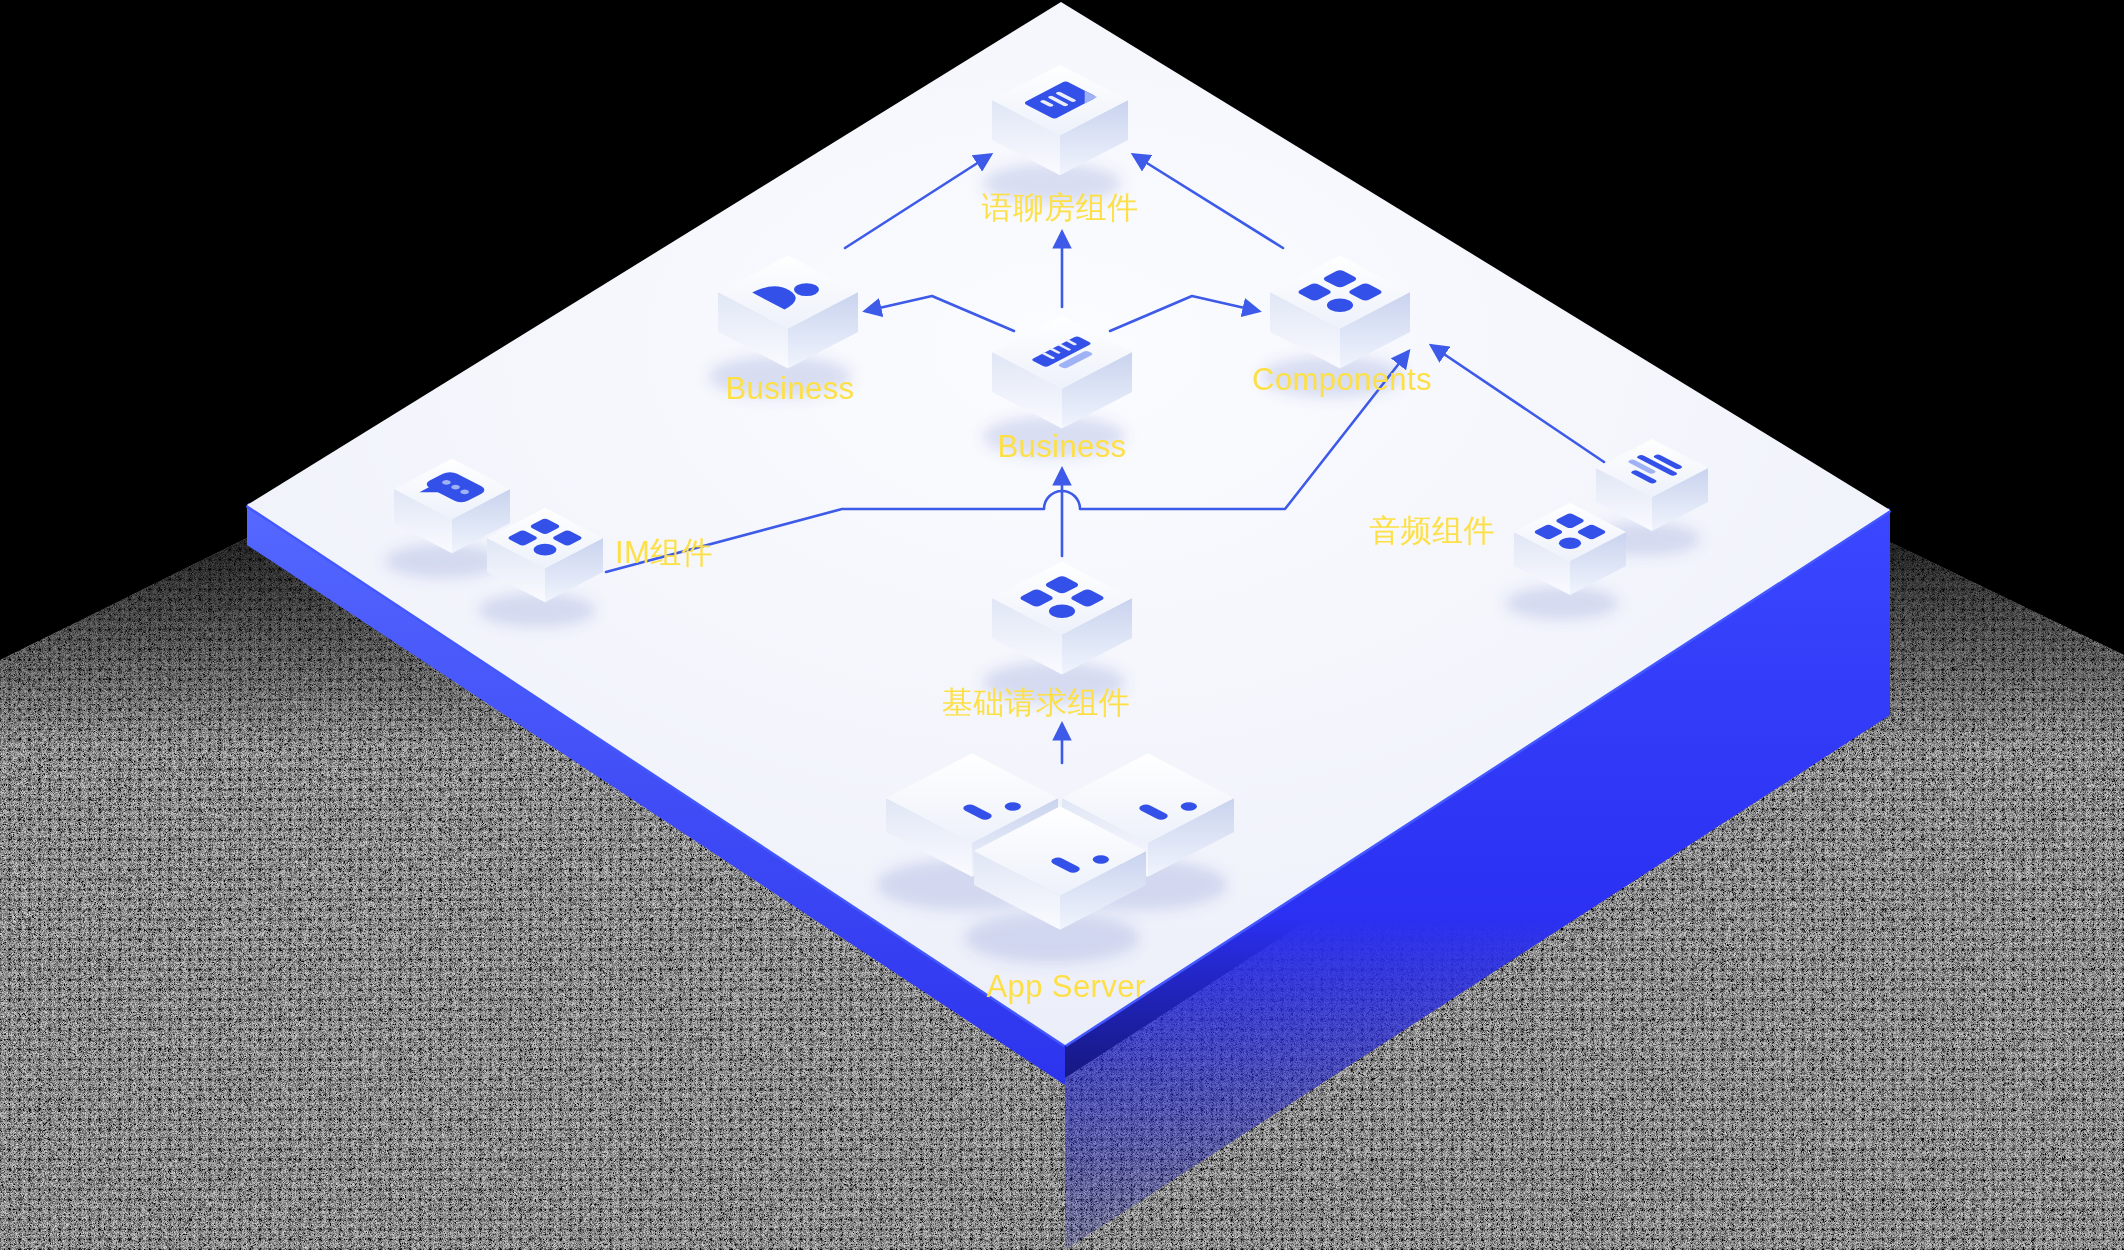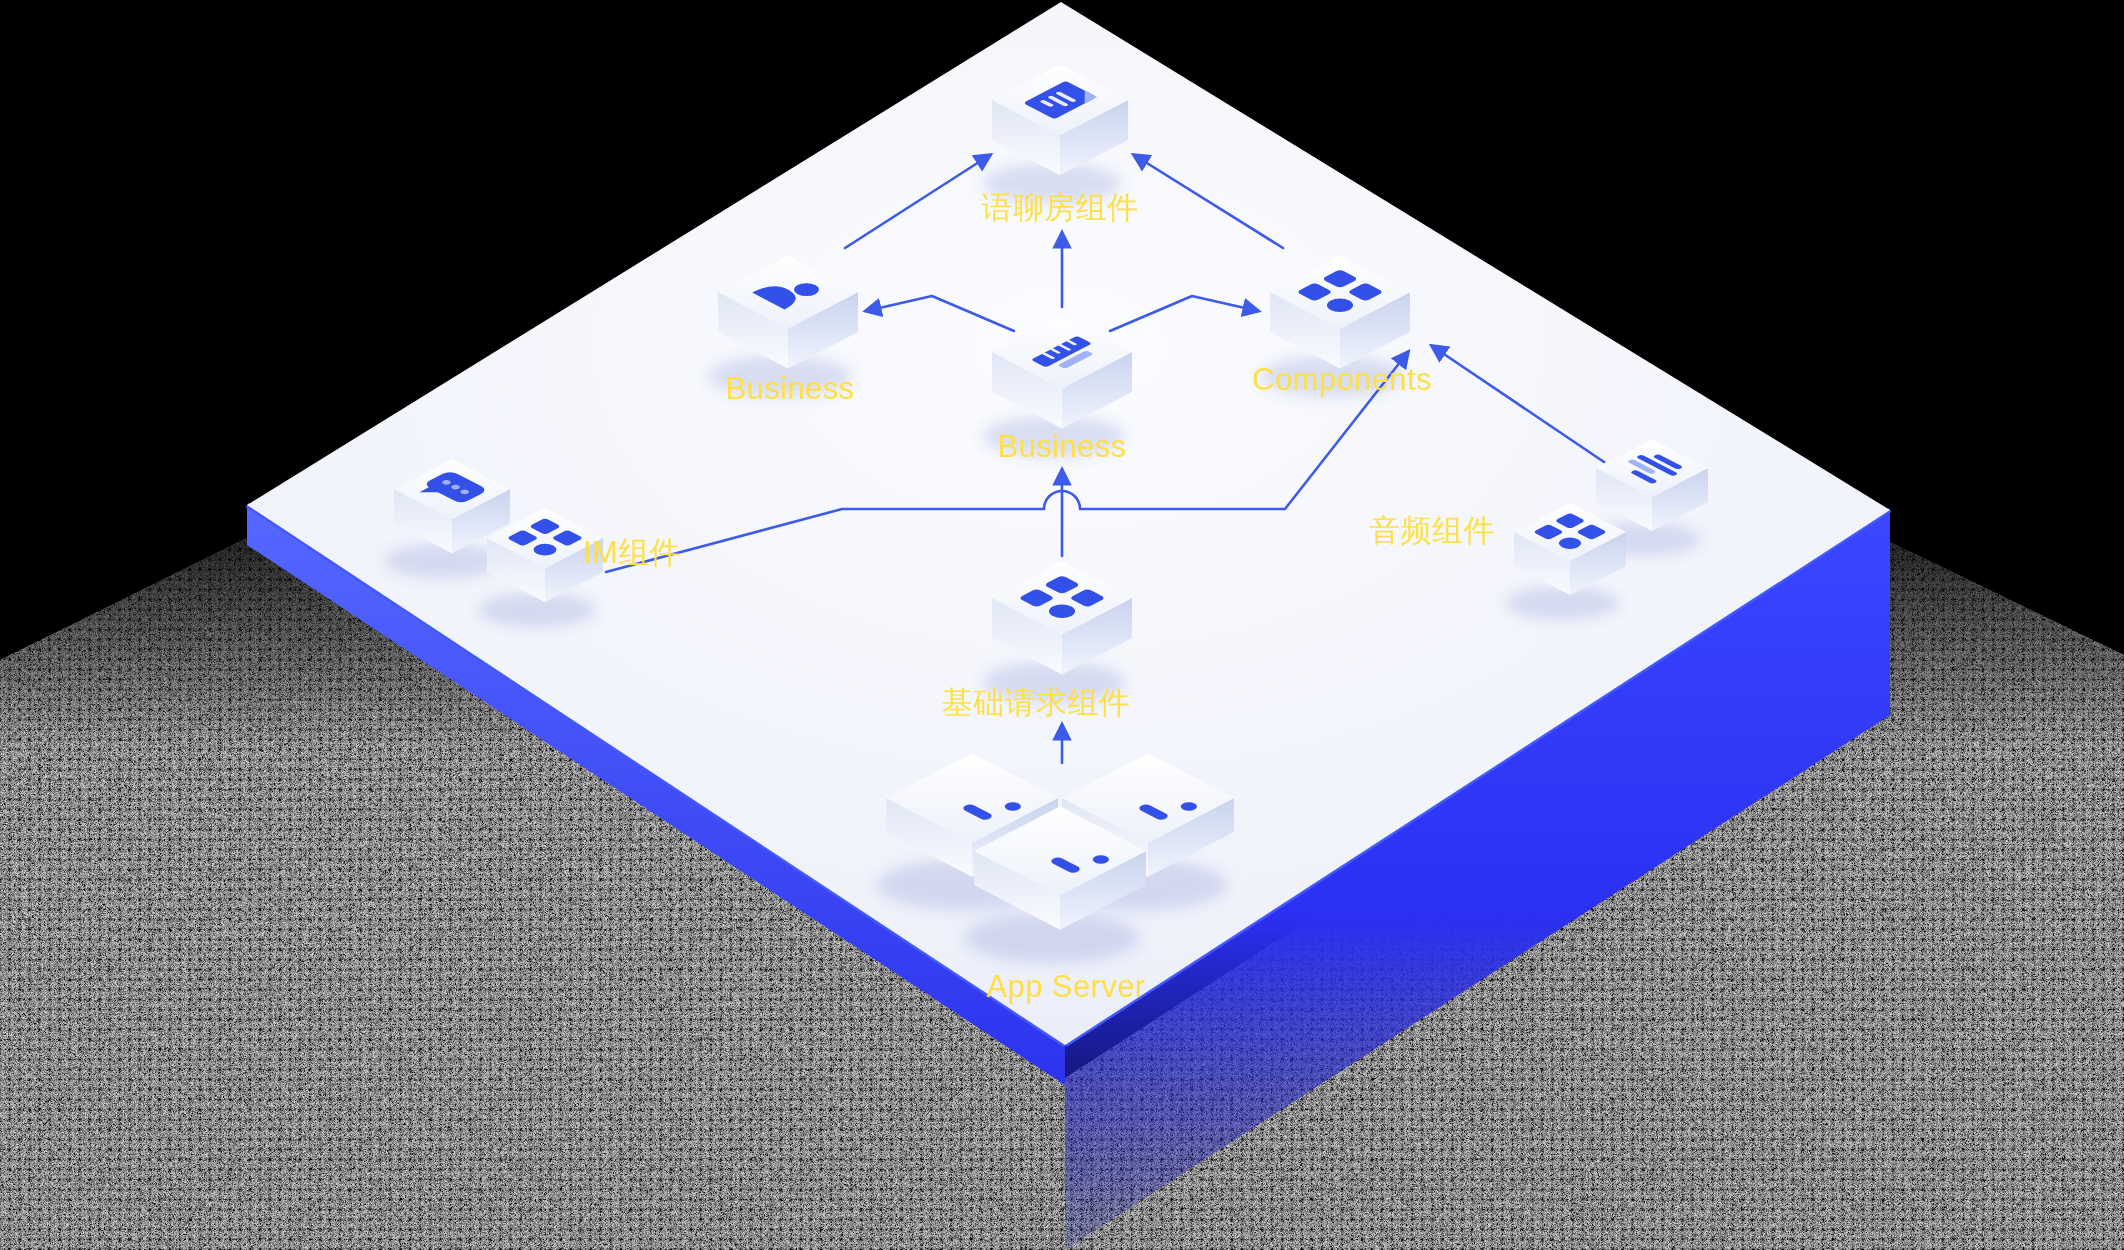--- a/index.html
+++ b/index.html
@@ -244,19 +244,19 @@
           </g>
     </g>
       </g>
 </svg>
 
 <div class="labels">
   <div class="lbl" style="left:1060px;top:208px">语聊房组件</div>
   <div class="lbl" style="left:790px;top:389px">Business</div>
   <div class="lbl" style="left:1062px;top:447px">Business</div>
   <div class="lbl" style="left:1342px;top:380px">Components</div>
-  <div class="lbl" style="left:632px;top:553px">IM组件</div>
+  <div class="lbl" style="left:664px;top:553px">IM组件</div>
   <div class="lbl" style="left:1432px;top:531px">音频组件</div>
   <div class="lbl" style="left:1036px;top:703px">基础请求组件</div>
   <div class="lbl" style="left:1066px;top:987px">App Server</div>
 </div>
 
 </div>
 
 </body></html>

